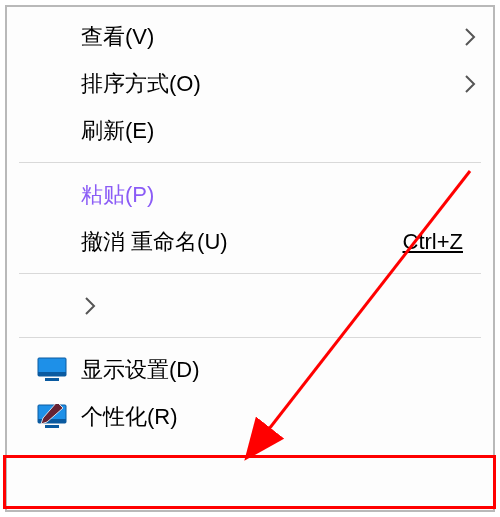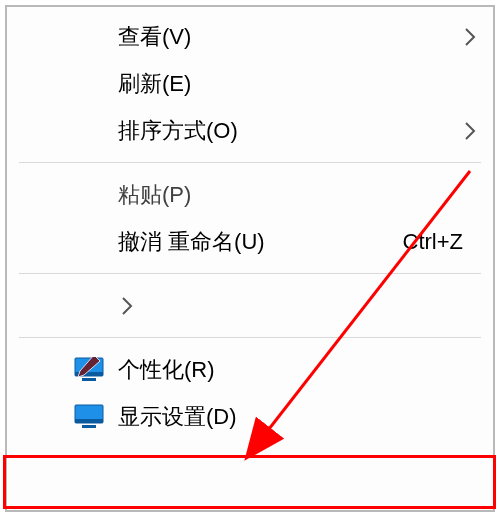--- a/index.html
+++ b/index.html
@@ -22,49 +22,49 @@
     padding-bottom:6px;
   }
   .item{
     display:flex;
     align-items:center;
     height:47px;
     padding-left:30px;
     padding-right:14px;
     box-sizing:border-box;
     position:relative;
-    margin-left:37px;
   }
   .icon-slot{
     width:44px;
     display:flex;
     align-items:center;
     justify-content:flex-start;
     flex:0 0 44px;
   }
   .label{
     flex:1 1 auto;
     white-space:nowrap;
   }
   .shortcut{
     flex:0 0 auto;
     color:#000;
     padding-right:16px;
+    text-decoration:underline;
   }
   .chevron{
     flex:0 0 auto;
     width:18px;
     display:flex;
     align-items:center;
     justify-content:center;
     color:#555;
   }
   .disabled .label,
   .disabled .shortcut{
-    color:#404040;
+    color:#8b5cf6;
   }
   .sep{
     height:1px;
     background:#d9d9d9;
     margin:8px 12px;
   }
   
   .highlight-box{
     position:absolute;
     border:3px solid #ff0000;
@@ -88,31 +88,31 @@
     <span class="label">查看(V)</span>
     <span class="chevron">
       <svg width="12" height="20" viewBox="0 0 12 20">
           <path d="M2 2 L10 10 L2 18" fill="none" stroke="#555" stroke-width="2"></path>
         </svg>
     </span>
   </div>
 
   <div class="item">
     <span class="icon-slot"></span>
-    <span class="label">刷新(E)</span>
-  </div>
-
-  <div class="item">
-    <span class="icon-slot"></span>
     <span class="label">排序方式(O)</span>
     <span class="chevron">
       <svg width="12" height="20" viewBox="0 0 12 20">
           <path d="M2 2 L10 10 L2 18" fill="none" stroke="#555" stroke-width="2"></path>
         </svg>
     </span>
+  </div>
+
+  <div class="item">
+    <span class="icon-slot"></span>
+    <span class="label">刷新(E)</span>
   </div>
 
   <div class="sep"></div>
 
   <div class="item disabled">
     <span class="icon-slot"></span>
     <span class="label">粘贴(P)</span>
   </div>
 
 
@@ -128,41 +128,41 @@
     <span class="icon-slot"></span>
     <span class="chevron">
       <svg width="12" height="20" viewBox="0 0 12 20">
           <path d="M2 2 L10 10 L2 18" fill="none" stroke="#555" stroke-width="2"></path>
         </svg>
     </span>
   </div>
 
   <div class="sep"></div>
 
+  <div class="item">
+    <span class="icon-slot">
+      <svg width="30" height="26" viewBox="0 0 30 26">
+        <rect x="1" y="1" width="28" height="18" rx="1" fill="#1e90e8" stroke="#0a5aa0" stroke-width="1"></rect>
+        <rect x="1" y="15" width="28" height="4" fill="#0a5aa0"></rect>
+        <rect x="8" y="21" width="14" height="3" fill="#0a5aa0"></rect>
+      </svg>
+    </span>
+    <span class="label">显示设置(D)</span>
+  </div>
+
   <div class="item" id="personalize-item">
     <span class="icon-slot">
       <svg width="30" height="26" viewBox="0 0 30 26">
         <rect x="1" y="1" width="28" height="18" rx="1" fill="#1e90e8" stroke="#0a5aa0" stroke-width="1"></rect>
         <rect x="1" y="15" width="28" height="4" fill="#0a5aa0"></rect>
         <rect x="8" y="21" width="14" height="3" fill="#0a5aa0"></rect>
         <path d="M20 -2 L26 4 L10 18 L4 20 L6 14 Z" fill="#623" stroke="#fff" stroke-width="0.8"></path>
       </svg>
     </span>
     <span class="label">个性化(R)</span>
-  </div>
-
-  <div class="item">
-    <span class="icon-slot">
-      <svg width="30" height="26" viewBox="0 0 30 26">
-        <rect x="1" y="1" width="28" height="18" rx="1" fill="#1e90e8" stroke="#0a5aa0" stroke-width="1"></rect>
-        <rect x="1" y="15" width="28" height="4" fill="#0a5aa0"></rect>
-        <rect x="8" y="21" width="14" height="3" fill="#0a5aa0"></rect>
-      </svg>
-    </span>
-    <span class="label">显示设置(D)</span>
   </div>
 
 </div>
 
 <div class="highlight-box" style="left:3px; top:455px; width:493px; height:54px;"></div>
 
 <svg class="arrow-overlay" width="500" height="517">
   <defs>
     <marker id="ah" markerWidth="14" markerHeight="12" refX="12" refY="6" orient="auto">
       <path d="M0 0 L14 6 L0 12 Z" fill="#ff0000"></path>

